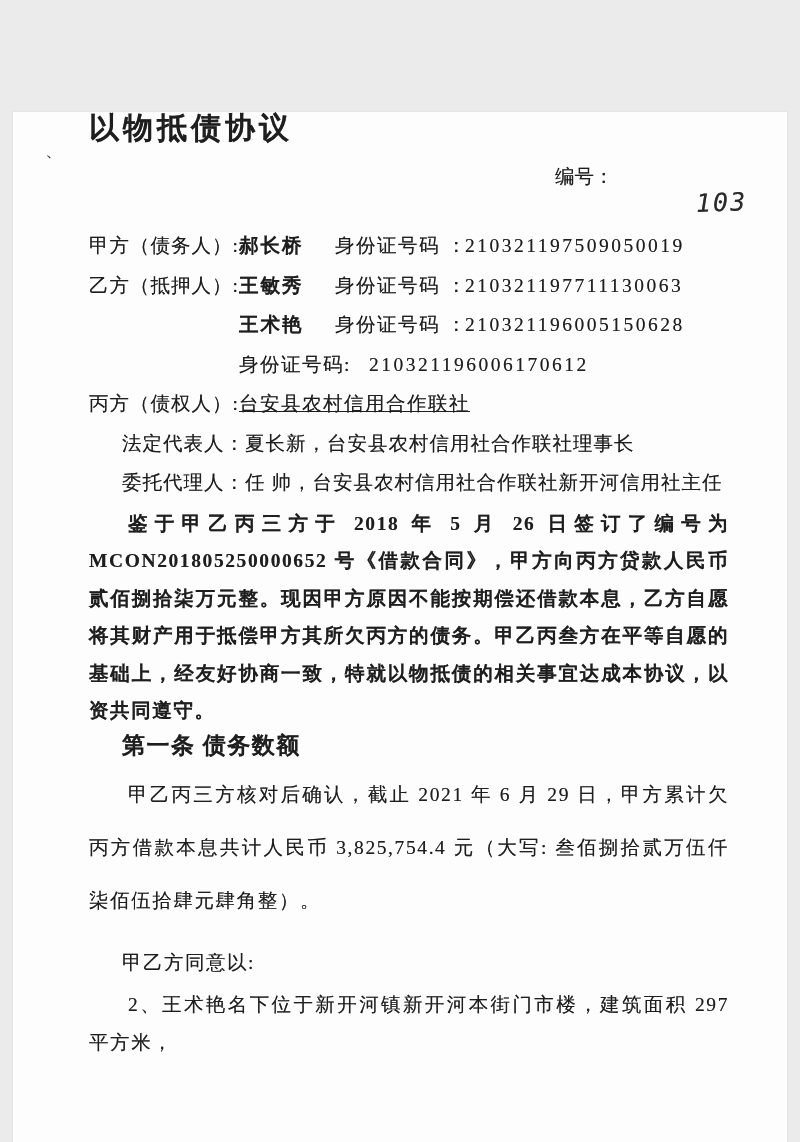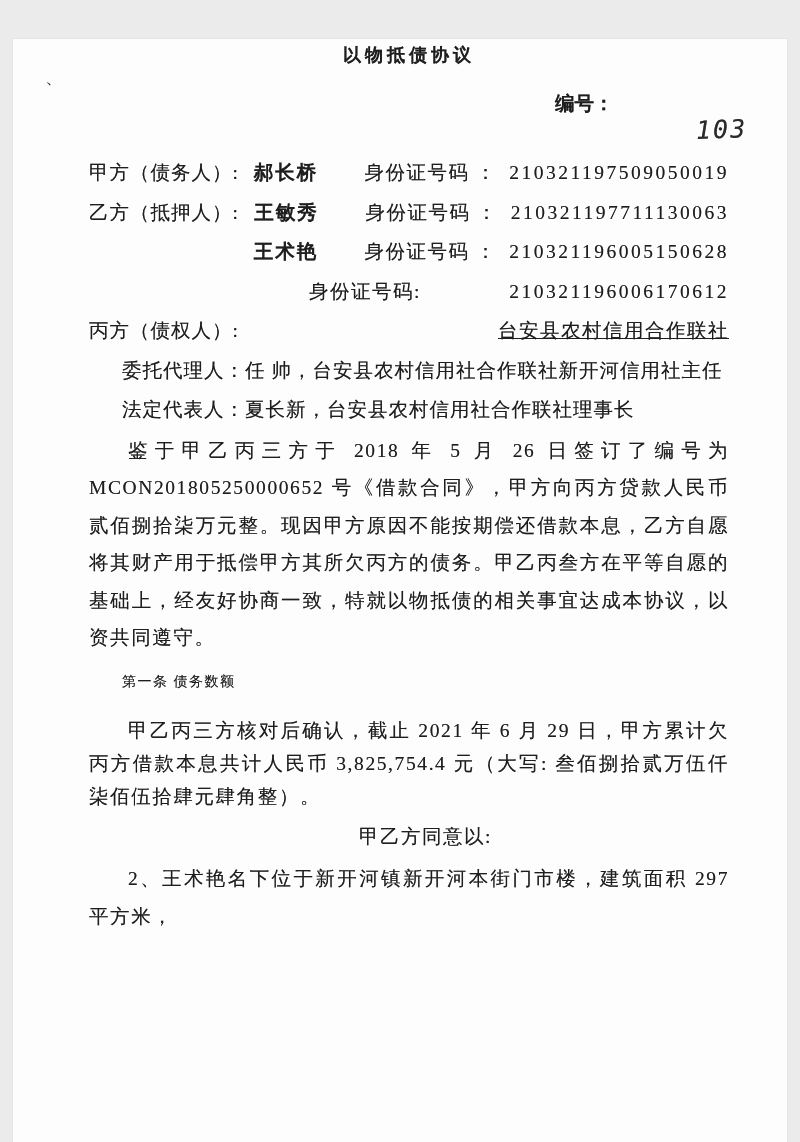--- a/index.html
+++ b/index.html
@@ -43,82 +43,80 @@
     right: 40px;
     top: 76px;
     font-family: "DejaVu Sans Mono", monospace;
     font-style: italic;
     font-size: 25px;
     letter-spacing: 2px;
     color: #2b2b2b;
     transform: rotate(-2deg);
   }
   .doc-title {
-    margin-top: 39px;
-    text-align: center;
-    font-size: 18px;
+    margin-top: 112px;
+    text-align: left;
+    font-size: 30px;
     font-weight: bold;
     letter-spacing: 4px;
     line-height: 32px;
   }
   .serial-row {
     margin-top: 21px;
     padding-left: 466px;
     font-size: 19.5px;
-    font-weight: 700;
+    font-weight: 400;
     line-height: 24px;
   }
   .parties {
     margin-top: 37px;
   }
   .party-row {
     display: flex;
     line-height: 39.5px;
     white-space: nowrap;
-    justify-content: space-between;
   }
   .party-role  { width: 150px; letter-spacing: 1px; }
   .party-name  { width: 96px;  letter-spacing: 2px; font-weight: bold; }
   .party-idlbl { width: 130px; letter-spacing: 1.5px; }
   .party-id    { letter-spacing: 2.5px; }
   .partyc-value { letter-spacing: 1.5px; text-decoration: underline; }
   .rep-row {
     padding-left: 33px;
     line-height: 39.5px;
     white-space: nowrap;
     letter-spacing: 1px;
   }
   .para {
     margin-top: 2px;
     line-height: 37.6px;
     text-indent: 2em;
     text-align: justify;
     letter-spacing: 1.6px;
+    font-weight: bold;
   }
   .article-heading {
-    margin-top: 9px;
     padding-left: 33px;
-    font-weight: normal;
-    font-size: 14px;
+    font-weight: bold;
+    font-size: 23px;
     line-height: 31px;
     letter-spacing: 1.5px;
   }
   .article-body {
-    margin-top: 17px;
-    line-height: 33px;
+    margin-top: 7px;
+    line-height: 53px;
     text-indent: 2em;
     text-align: justify;
     letter-spacing: 1.6px;
   }
   .intro-line {
-    margin-top: 5px;
+    margin-top: 17px;
     padding-left: 33px;
     line-height: 37px;
     letter-spacing: 1.5px;
-    text-align: center;
   }
   .item-para {
     margin-top: 7px;
     line-height: 37.6px;
     text-indent: 2em;
     text-align: justify;
     letter-spacing: 1.6px;
   }
   .item-para.last { margin-top: 5px; }
 </style>
@@ -164,25 +162,25 @@
         <span class="party-idlbl">身份证号码:</span>
         <span class="party-id">210321196006170612</span>
       </div>
 
       <div class="party-row">
         <span class="party-role">丙方（债权人）:</span>
         <span class="partyc-value">台安县农村信用合作联社</span>
       </div>
 
       <div class="rep-row">
-        <span>委托代理人：</span><span>任 帅，台安县农村信用社合作联社新开河信用社主任</span>
+        <span>法定代表人：</span><span>夏长新，台安县农村信用社合作联社理事长</span>
       </div>
 
       <div class="rep-row">
-        <span>法定代表人：</span><span>夏长新，台安县农村信用社合作联社理事长</span>
+        <span>委托代理人：</span><span>任 帅，台安县农村信用社合作联社新开河信用社主任</span>
       </div>
 
     </div>
 
     <p class="para">鉴于甲乙丙三方于 2018 年 5 月 26 日签订了编号为 MCON201805250000652 号《借款合同》，甲方向丙方贷款人民币贰佰捌拾柒万元整。现因甲方原因不能按期偿还借款本息，乙方自愿将其财产用于抵偿甲方其所欠丙方的债务。甲乙丙叁方在平等自愿的基础上，经友好协商一致，特就以物抵债的相关事宜达成本协议，以资共同遵守。</p>
 
     <div class="article-heading">第一条 债务数额</div>
     <p class="article-body">甲乙丙三方核对后确认，截止 2021 年 6 月 29 日，甲方累计欠丙方借款本息共计人民币 3,825,754.4 元（大写: 叁佰捌拾贰万伍仟柒佰伍拾肆元肆角整）。</p>
 
     <div class="intro-line">甲乙方同意以:</div>

